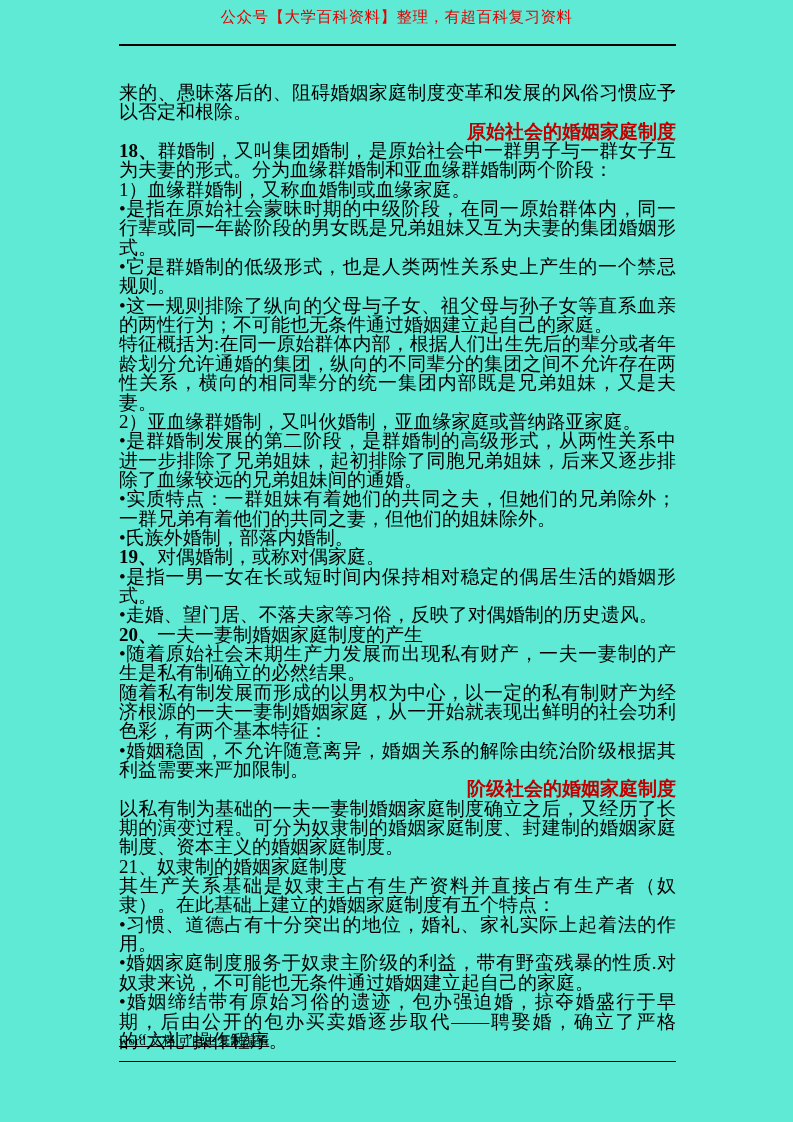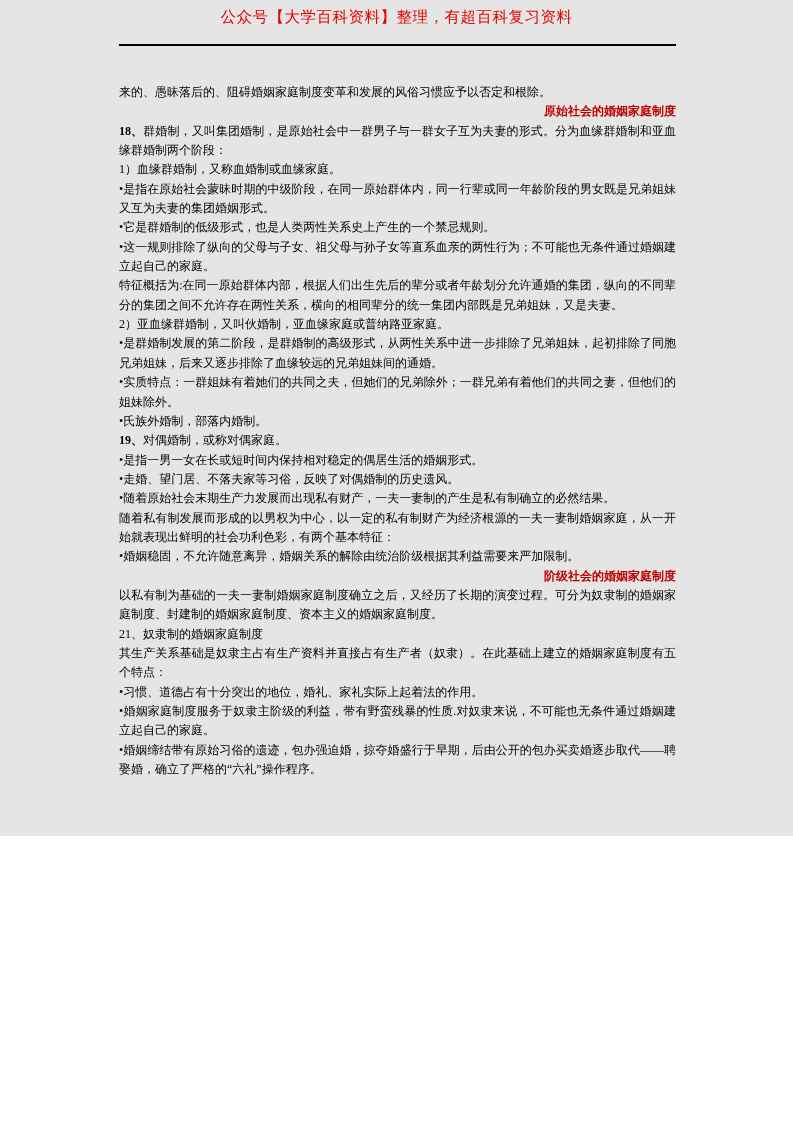--- a/index.html
+++ b/index.html
@@ -1,20 +1,20 @@
 <!DOCTYPE html>
 <html><head>
 <meta charset="utf-8">
 <style>
   html, body { margin: 0; padding: 0; background: #ffffff; }
   .page {
     position: relative;
     width: 793px;
-    height: 836px;
-    background: #e5e5e5;
+    height: 1122px;
+    background: #5eead4;
     font-family: "Liberation Serif", "DejaVu Serif", serif;
     color: #000000;
     overflow: hidden;
   }
   .doc-header {
     position: absolute;
     top: 7px;
     left: 0;
     right: 0;
     text-align: center;
@@ -27,21 +27,21 @@
     top: 44px;
     left: 119px;
     width: 557px;
     border-top: 2px solid #000000;
   }
   .doc-body {
     position: absolute;
     top: 83px;
     left: 119px;
     width: 557px;
-    font-size: 12px;
+    font-size: 19px;
     line-height: 19.35px;
     text-align: justify;
   }
   .para { margin: 0; }
   .para.heading {
     color: #c00000;
     font-weight: bold;
     text-align: right;
   }
   .para b { font-weight: bold; }
@@ -77,20 +77,21 @@
       <div class="para">•它是群婚制的低级形式，也是人类两性关系史上产生的一个禁忌规则。</div>
       <div class="para">•这一规则排除了纵向的父母与子女、祖父母与孙子女等直系血亲的两性行为；不可能也无条件通过婚姻建立起自己的家庭。</div>
       <div class="para">特征概括为:在同一原始群体内部，根据人们出生先后的辈分或者年龄划分允许通婚的集团，纵向的不同辈分的集团之间不允许存在两性关系，横向的相同辈分的统一集团内部既是兄弟姐妹，又是夫妻。</div>
       <div class="para">2）亚血缘群婚制，又叫伙婚制，亚血缘家庭或普纳路亚家庭。</div>
       <div class="para">•是群婚制发展的第二阶段，是群婚制的高级形式，从两性关系中进一步排除了兄弟姐妹，起初排除了同胞兄弟姐妹，后来又逐步排除了血缘较远的兄弟姐妹间的通婚。</div>
       <div class="para">•实质特点：一群姐妹有着她们的共同之夫，但她们的兄弟除外；一群兄弟有着他们的共同之妻，但他们的姐妹除外。</div>
       <div class="para">•氏族外婚制，部落内婚制。</div>
       <div class="para"><b>19、</b>对偶婚制，或称对偶家庭。</div>
       <div class="para">•是指一男一女在长或短时间内保持相对稳定的偶居生活的婚姻形式。</div>
       <div class="para">•走婚、望门居、不落夫家等习俗，反映了对偶婚制的历史遗风。</div>
+      <div class="para"><b>20、</b>一夫一妻制婚姻家庭制度的产生</div>
       <div class="para">•随着原始社会末期生产力发展而出现私有财产，一夫一妻制的产生是私有制确立的必然结果。</div>
       <div class="para">随着私有制发展而形成的以男权为中心，以一定的私有制财产为经济根源的一夫一妻制婚姻家庭，从一开始就表现出鲜明的社会功利色彩，有两个基本特征：</div>
       <div class="para">•婚姻稳固，不允许随意离异，婚姻关系的解除由统治阶级根据其利益需要来严加限制。</div>
       <div class="para heading">阶级社会的婚姻家庭制度</div>
       <div class="para">以私有制为基础的一夫一妻制婚姻家庭制度确立之后，又经历了长期的演变过程。可分为奴隶制的婚姻家庭制度、封建制的婚姻家庭制度、资本主义的婚姻家庭制度。</div>
       <div class="para">21、奴隶制的婚姻家庭制度</div>
       <div class="para">其生产关系基础是奴隶主占有生产资料并直接占有生产者（奴隶）。在此基础上建立的婚姻家庭制度有五个特点：</div>
       <div class="para">•习惯、道德占有十分突出的地位，婚礼、家礼实际上起着法的作用。</div>
       <div class="para">•婚姻家庭制度服务于奴隶主阶级的利益，带有野蛮残暴的性质.对奴隶来说，不可能也无条件通过婚姻建立起自己的家庭。</div>
       <div class="para">•婚姻缔结带有原始习俗的遗迹，包办强迫婚，掠夺婚盛行于早期，后由公开的包办买卖婚逐步取代——聘娶婚，确立了严格的“六礼”操作程序。</div>

